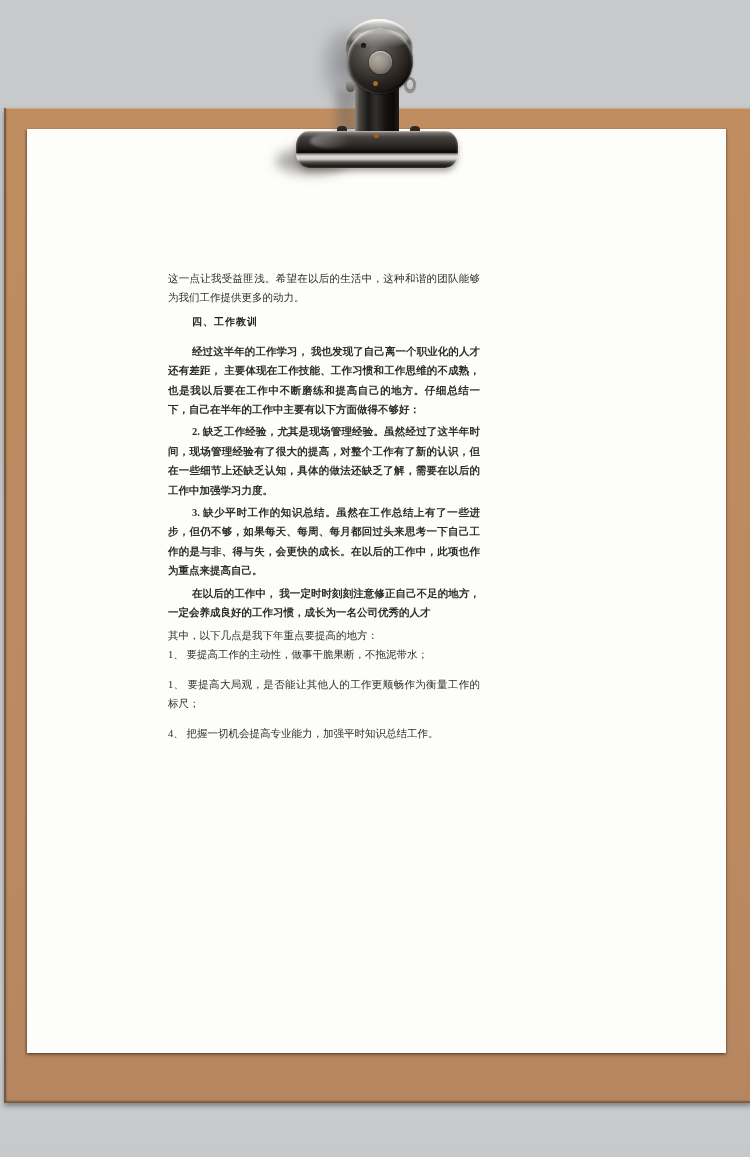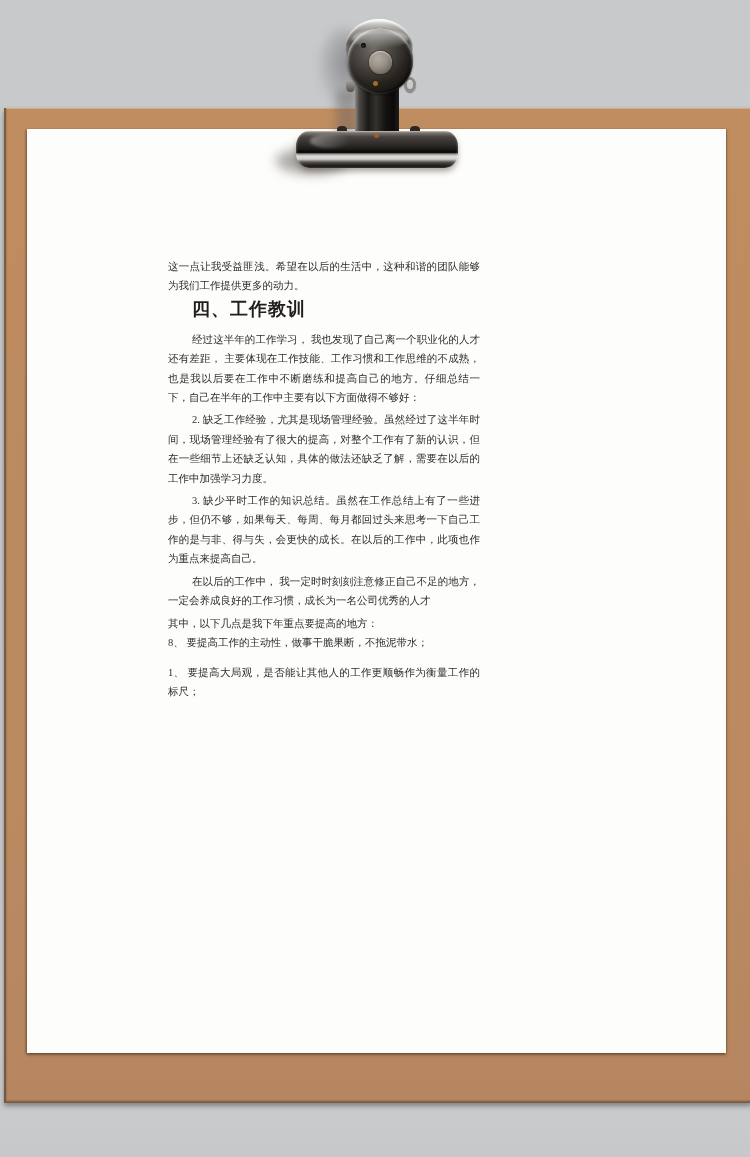--- a/index.html
+++ b/index.html
@@ -15,31 +15,31 @@
     border-left:2px solid rgba(62,52,42,.55);
     box-shadow:0 3px 5px rgba(40,40,45,.45), inset 0 1px 0 rgba(255,228,196,.35), inset 0 -2px 2px rgba(60,45,30,.5);
   }
   
   .paper{
     position:absolute;left:27px;top:129px;width:699px;height:924px;
     background:#fdfdfb;
     box-shadow:-1px 1px 2px rgba(70,45,20,.45), 0 2px 3px rgba(70,45,20,.4), 1px 0 1px rgba(70,45,20,.2);
   }
   .doc{
-    position:absolute;left:0;top:0;width:595px;height:924px;
+    position:absolute;left:0;top:12px;width:595px;height:924px;
     padding:128px 142px 12px 141px;box-sizing:border-box;
     color:#2e2b28;
   }
   .doc p{
     margin:0 0 3px;font-size:10.5px;line-height:19.4px;text-align:justify;
   }
-  .doc p.ind{text-indent:24px;}
+  .doc p.ind{text-indent:24px;font-weight:bold;}
   .doc h3{
     font-family:"Liberation Sans","DejaVu Sans",sans-serif;
-    font-size:18px;line-height:21px;font-weight:bold;color:#201d1a;
+    font-size:10px;line-height:21px;font-weight:bold;color:#201d1a;
     margin:0 0 10px;text-indent:24px;letter-spacing:1px;
   }
   .doc p.lead5{margin-bottom:0;}
   .doc p.plan{margin-bottom:10.5px;text-indent:0;}
   
   .clip{position:absolute;left:0;top:0;width:750px;height:200px;pointer-events:none;}
   .wall-shadow{
     position:absolute;left:318px;top:28px;width:52px;height:80px;border-radius:50%;
     background:radial-gradient(ellipse at 60% 45%,rgba(88,88,94,.55),rgba(120,120,125,.25) 55%,transparent 75%);
     filter:blur(5px);
@@ -125,22 +125,23 @@
     <div class="doc">
       <p>这一点让我受益匪浅。希望在以后的生活中，这种和谐的团队能够为我们工作提供更多的动力。</p>
 
       <h3>四、工作教训</h3>
       <p class="ind">经过这半年的工作学习， 我也发现了自己离一个职业化的人才还有差距， 主要体现在工作技能、工作习惯和工作思维的不成熟，也是我以后要在工作中不断磨练和提高自己的地方。仔细总结一下，自己在半年的工作中主要有以下方面做得不够好：</p>
       <p class="ind">2. 缺乏工作经验，尤其是现场管理经验。虽然经过了这半年时间，现场管理经验有了很大的提高，对整个工作有了新的认识，但在一些细节上还缺乏认知，具体的做法还缺乏了解，需要在以后的工作中加强学习力度。</p>
       <p class="ind">3. 缺少平时工作的知识总结。虽然在工作总结上有了一些进步，但仍不够，如果每天、每周、每月都回过头来思考一下自己工作的是与非、得与失，会更快的成长。在以后的工作中，此项也作为重点来提高自己。</p>
       <p class="ind">在以后的工作中， 我一定时时刻刻注意修正自己不足的地方， 一定会养成良好的工作习惯，成长为一名公司优秀的人才</p>
 
       <p class="lead5">其中，以下几点是我下年重点要提高的地方：</p>
-      <p class="plan">8、 要提高工作的主动性，做事干脆果断，不拖泥带水；</p>
+      <p class="plan">1、 要提高工作的主动性，做事干脆果断，不拖泥带水；</p>
       <p class="plan">1、 要提高大局观，是否能让其他人的工作更顺畅作为衡量工作的标尺；</p>
+      <p class="plan">4、 把握一切机会提高专业能力，加强平时知识总结工作。</p>
     </div>
   </div>
 
   <div class="clip">
     <div class="wall-shadow"></div>
     <div class="neck-shadow"></div>
     <div class="knob-back"></div>
     <div class="neck"></div>
     <div class="nub-left"></div>
     <div class="hook"></div>

